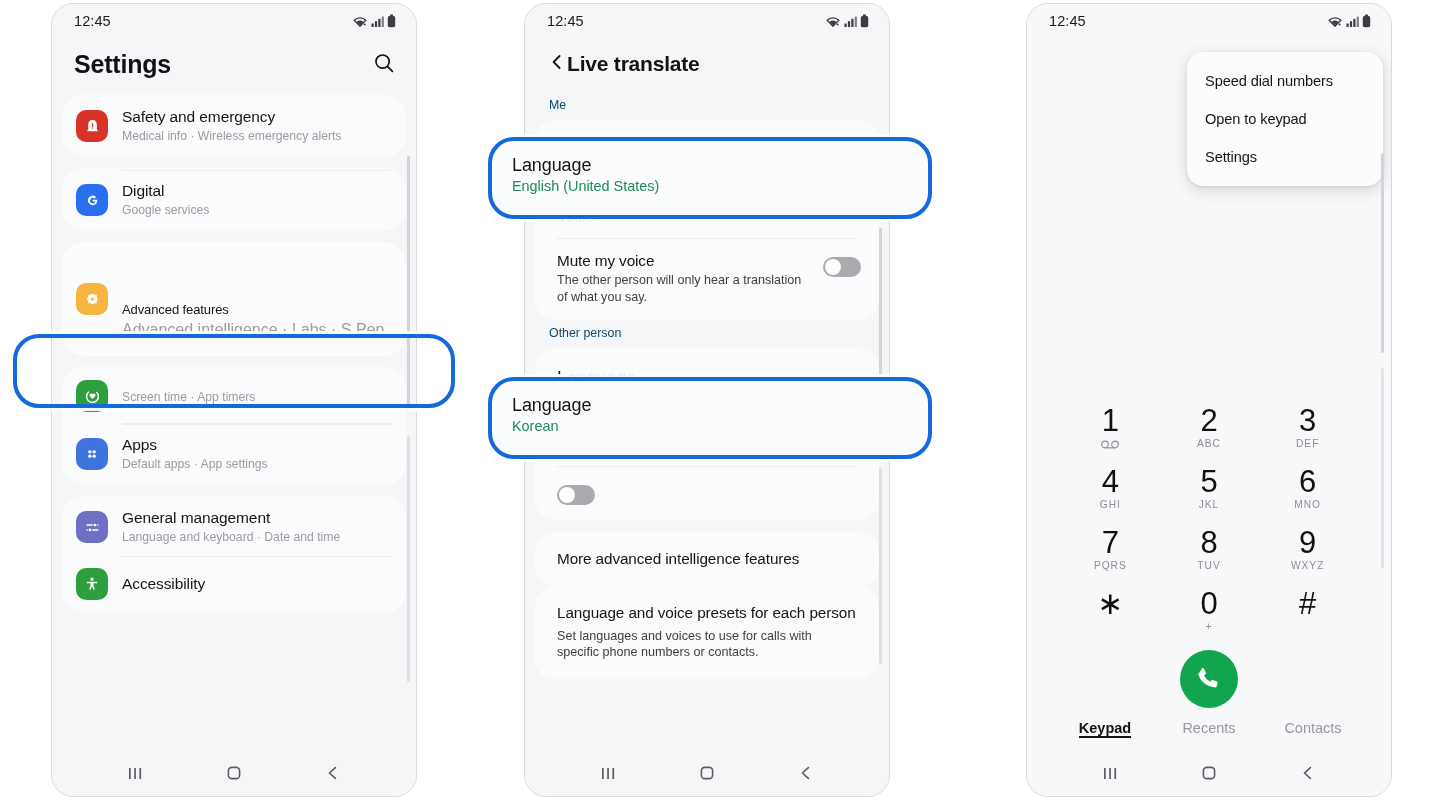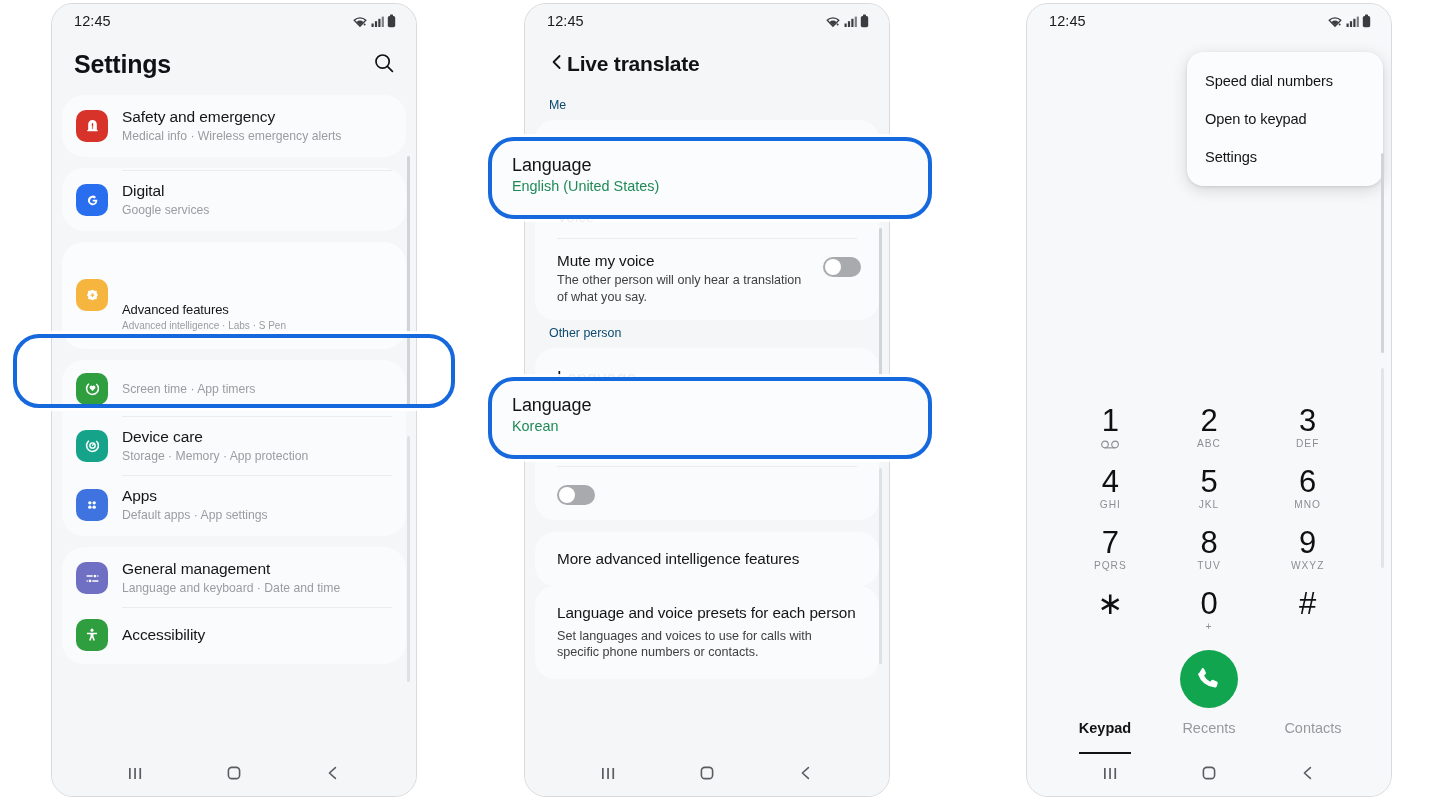--- a/index.html
+++ b/index.html
@@ -118,21 +118,21 @@
   .key-d { font-size: 31px; color: #0f1012; line-height: 1.0; font-weight: 400; }
   .key-l { font-size: 10.2px; color: #8d8e92; letter-spacing: 1px; margin-top: 2px; height: 12px; }
   .callwrap { display: flex; justify-content: center; padding: 10px 0 12px 0; }
   .callbtn {
     width: 58px; height: 58px; border-radius: 50%;
     background: #12a550; display: flex; align-items: center; justify-content: center;
   }
   .tabs { display: flex; padding: 0 26px 14px 26px; }
   .tab { flex: 1 1 0; text-align: center; font-size: 14.5px; color: #98999d; }
   .tab.active { color: #121315; font-weight: 700; }
-  .tab.active span { border-bottom: 2.2px solid #121315; padding-bottom: 16px; }
+  .tab.active span { border-bottom: 2.2px solid #121315; padding-bottom: 0; }
 </style>
 </head>
 <body>
 
 <div class="stage">
 
   <div class="phone" style="left:51px; top:3px; width:366px; height:794px;">
     <div class="screen">
 
       <div class="statusbar">
@@ -208,51 +208,38 @@
         <div class="card" style="background:#fbfcfd;">
           <div class="row" style="padding-top:14px;padding-bottom:14px;">
             <div class="row-ic" style="background:#f5b53e;">
               <svg width="17" height="17" viewBox="0 0 20 20">
                   <path d="M10 3.2c1 0 1.4 1 2.3 1.2.9.2 1.8-.5 2.5.2s0 1.6.2 2.5c.2.9 1.2 1.3 1.2 2.3s-1 1.4-1.2 2.3c-.2.9.5 1.8-.2 2.5s-1.6 0-2.5.2c-.9.2-1.3 1.2-2.3 1.2s-1.4-1-2.3-1.2c-.9-.2-1.8.5-2.5-.2s0-1.6-.2-2.5C4.6 10.8 3.6 10.4 3.6 9.4S4.6 8 4.8 7.1c.2-.9-.5-1.8.2-2.5s1.6 0 2.5-.2C8.4 4.2 8.8 3.2 10 3.2z" fill="#fff"></path>
                   <path d="M9.3 7.4h1.4v1.5h1.5v1.4h-1.5v1.5H9.3v-1.5H7.8V8.9h1.5z" fill="#f5b53e"></path>
                 </svg>
             </div>
             <div class="row-tx">
               <div class="row-t" style="font-size:13px;margin-top:44px;">Advanced features</div>
-              <div class="row-s" style="font-size:10px;">Advanced intelligence  ·  Labs  ·  S Pen</div>
+              <div class="row-s" style="font-size:16px;">Advanced intelligence  ·  Labs  ·  S Pen</div>
             </div>
           </div>
         </div>
 
         <div class="card">
           <div class="row">
             <div class="row-ic" style="background:#2f9e3f;">
               <svg width="19" height="19" viewBox="0 0 20 20">
                   <circle cx="10" cy="10" r="6.2" fill="none" stroke="#fff" stroke-width="1.6" stroke-dasharray="30 8" transform="rotate(-50 10 10)"></circle>
                   <path d="M10 12.6 7.4 10a1.8 1.8 0 0 1 2.6-2.5A1.8 1.8 0 0 1 12.6 10z" fill="#fff"></path>
                 </svg>
             </div>
             <div class="row-tx">
               <div class="row-s">Screen time  ·  App timers</div>
             </div>
           </div>
           <div class="divider"></div>
-          <div class="row">
-            <div class="row-ic" style="background:#15a38a;">
-              <svg width="19" height="19" viewBox="0 0 20 20">
-                  <circle cx="10" cy="10" r="6.2" fill="none" stroke="#fff" stroke-width="1.6" stroke-dasharray="30 8" transform="rotate(-50 10 10)"></circle>
-                  <circle cx="10" cy="10" r="2.8" fill="none" stroke="#fff" stroke-width="1.5"></circle>
-                  <path d="M10 10 L11.6 7.6" stroke="#fff" stroke-width="1.4" stroke-linecap="round"></path>
-                </svg>
-            </div>
-            <div class="row-tx">
-              <div class="row-t">Device care</div>
-              <div class="row-s">Storage  ·  Memory  ·  App protection</div>
-            </div>
-          </div>
           <div class="divider"></div>
           <div class="row">
             <div class="row-ic" style="background:#3f74e0;">
               <svg width="18" height="18" viewBox="0 0 20 20">
                   <circle cx="7.6" cy="7.6" r="1.9" fill="#fff"></circle>
                   <circle cx="12.4" cy="7.6" r="1.9" fill="#fff"></circle>
                   <circle cx="7.6" cy="12.4" r="1.9" fill="#fff"></circle>
                   <circle cx="12.4" cy="12.4" r="1.9" fill="#fff"></circle>
                 </svg>
             </div>

